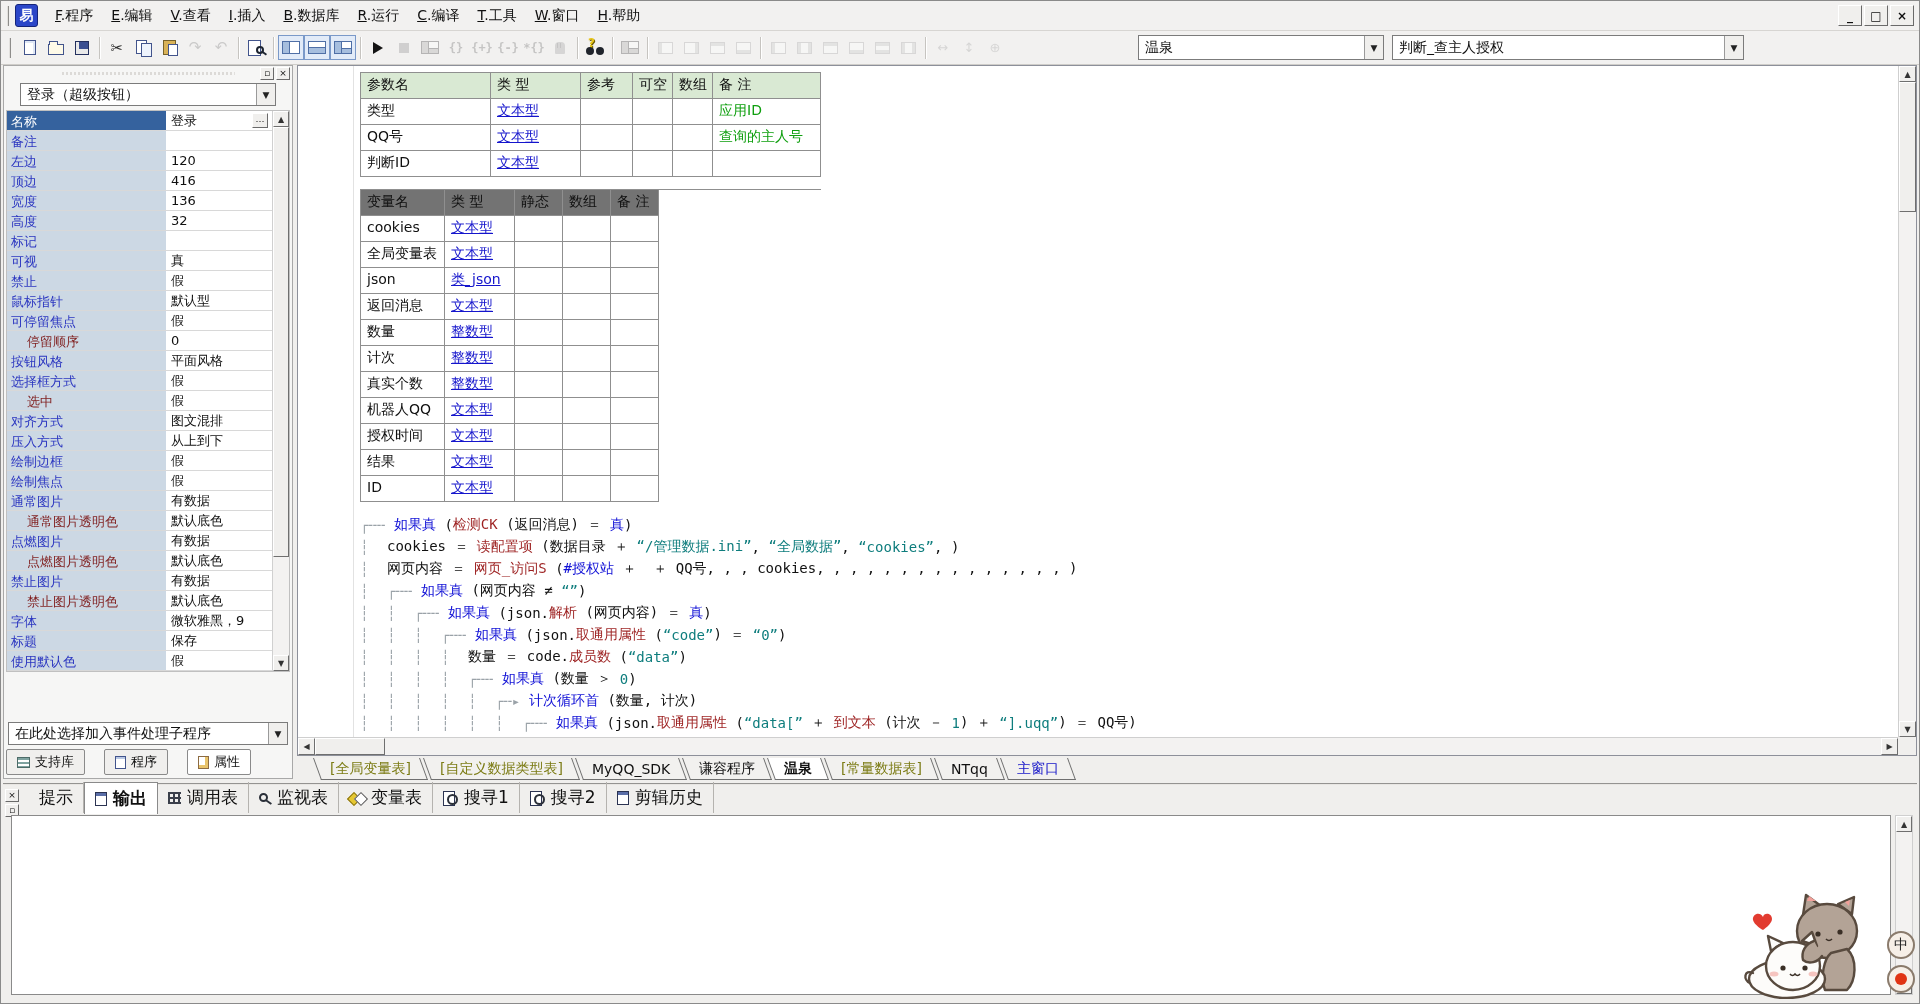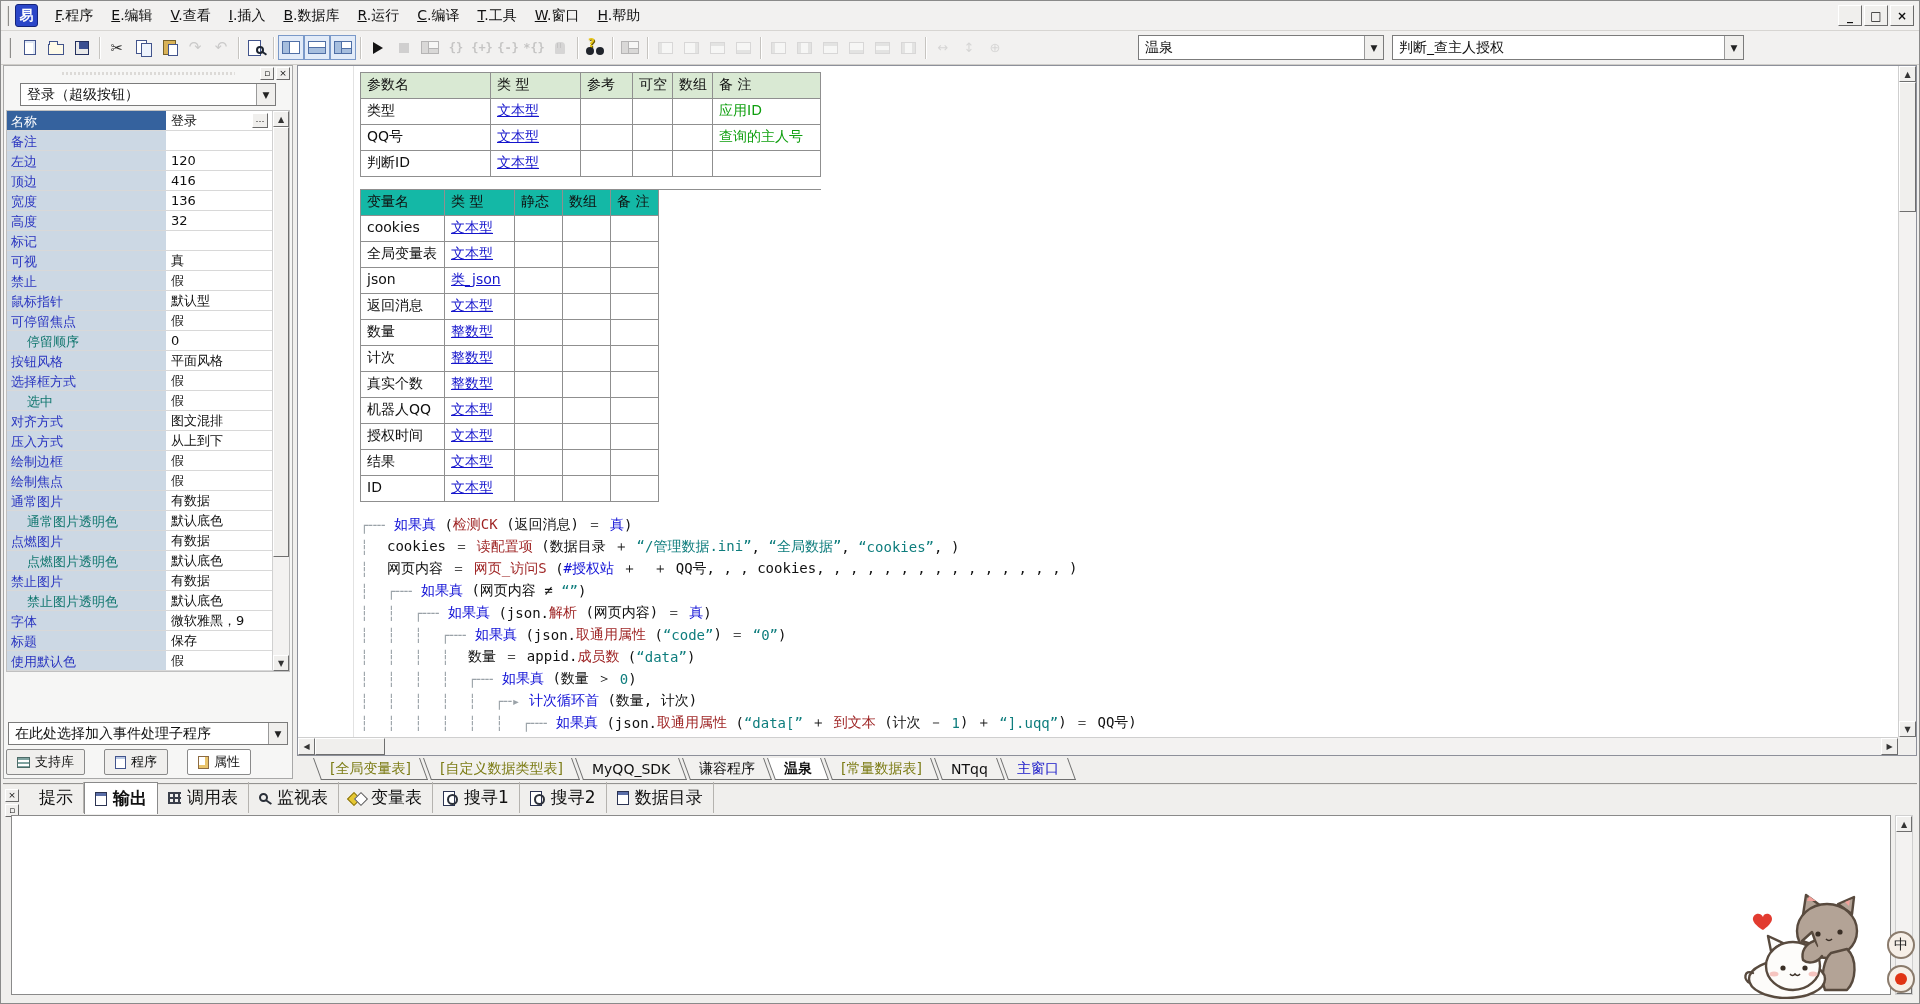--- a/index.html
+++ b/index.html
@@ -73,21 +73,21 @@
   .lp-minibar { height:15px; position:relative; background:repeating-linear-gradient(90deg,#dcdad7 0 2px,transparent 2px 4px) center/60% 3px no-repeat; }
   .lp-minibtns { position:absolute; right:2px; top:1px; display:flex; gap:2px; }
   .minibtn { width:14px; height:13px; background:#f0efed; border:1px solid; border-color:#fff #6a6a6a #6a6a6a #fff;
     font-size:9px; line-height:10px; text-align:center; }
   .lp-combo { margin:2px 16px; height:23px; }
   .lp-combo.combo { position:relative; top:0; }
   .propwrap { display:flex; margin:2px 2px 0 2px; background:#fff; border:1px solid #c0c0c0; }
   .propgrid { flex:1; }
   .prow { display:flex; height:20px; border-bottom:1px solid #d8d8d8; background:#fff; }
   .plab { width:160px; background:#ccd8e4; color:#2a35c0; padding:2px 4px; border-right:1px solid #fff; white-space:nowrap; overflow:hidden; }
-  .prow.sub .plab { padding-left:20px; color:#0f766e; }
+  .prow.sub .plab { padding-left:20px; color:#7f1d1d; }
   .prow.sel .plab { background:#35629e; color:#fff; }
   .pval { flex:1; padding:2px 4px; display:flex; align-items:center; white-space:nowrap; overflow:hidden; }
   .pell { margin-left:auto; width:16px; height:15px; background:#f0efed; border:1px solid; border-color:#fff #6a6a6a #6a6a6a #fff;
     font-size:9px; line-height:11px; text-align:center; }
   .pg-scroll { width:17px; background:#f3f2f1; border-left:1px solid #d0d0d0; display:flex; flex-direction:column; }
   .sb-btn { height:16px; background:#f0efed; border:1px solid; border-color:#fff #6f6f6f #6f6f6f #fff;
     font-size:8px; color:#333; display:flex; align-items:center; justify-content:center; flex:none; }
   .sb-thumb { background:#f0efed; border:1px solid; border-color:#fff #6f6f6f #6f6f6f #fff; }
   .lp-filler { flex:1; background:#f6f6f5; }
   .lp-event { margin:2px 4px; height:23px; }
@@ -101,21 +101,21 @@
   
   .editor { position:absolute; top:64px; left:296px; right:2px; bottom:247px; background:#fff;
     border:1px solid #8d909a; }
   .edcontent { position:absolute; left:0; top:0; right:18px; bottom:18px; overflow:hidden; background:#fff; }
   .gutter { position:absolute; left:0; top:0; bottom:0; width:56px; border-right:1px solid #e2e2e2; background:#fff; }
   .tables { position:absolute; left:62px; top:6px; }
   .gtable { border:1px solid #8f8f8f; border-width:1px 0 0 1px; margin-bottom:12px; font-size:14px; }
   .trow { display:flex; }
   .tcell { height:26px; border:1px solid #8f8f8f; border-width:0 1px 1px 0; padding:3px 6px; white-space:nowrap; overflow:hidden; background:#fff; }
   .thead-green .tcell { background:#d9e9d3; }
-  .thead-blue .tcell { background:#14b8a6; }
+  .thead-blue .tcell { background:#737373; }
   .tlink { color:#1515cc; text-decoration:underline; }
   .tnote { color:#0f9f0f; }
   .codeblock { position:absolute; left:62px; top:448px; font-family:"DejaVu Sans Mono","Liberation Mono",monospace; font-size:14px; }
   .codeline { display:flex; align-items:center; height:22px; white-space:pre; }
   .tg { display:inline-block; width:27px; color:#9aa2a8; flex:none; }
   .tc { display:inline-block; width:34px; color:#9aa2a8; flex:none; }
   .k { color:#1010d6; } .f { color:#9c1f1f; } .s { color:#0e7d7d; } .n { color:#0e7d7d; } .p { color:#101010; }
   .vscroll { position:absolute; right:0; top:0; bottom:18px; width:18px; background:#f3f2f1; border-left:1px solid #cfcfcf; display:flex; flex-direction:column; }
   .vscroll .sb-thumb { height:130px; margin:0; }
   .vfill { flex:1; }
@@ -658,21 +658,21 @@
             </div>
           </div>
       </div>
       <div class="codeblock" id="codeblock">
           <div class="codeline"><span class="tc">┌╌╌ </span><span class="k">如果真</span><span class="p"> (</span><span class="f">检测CK</span><span class="p"> (返回消息) ＝ </span><span class="k">真</span><span class="p">)</span></div>
           <div class="codeline"><span class="tg">┆</span><span class="p">cookies ＝ </span><span class="f">读配置项</span><span class="p"> (数据目录 ＋ </span><span class="s">“/管理数据.ini”</span><span class="p">, </span><span class="s">“全局数据”</span><span class="p">, </span><span class="s">“cookies”</span><span class="p">, )</span></div>
           <div class="codeline"><span class="tg">┆</span><span class="p">网页内容 ＝ </span><span class="f">网页_访问S</span><span class="p"> (</span><span class="k">#授权站</span><span class="p"> ＋ </span><span class="p"> ＋ QQ号, , , cookies, , , , , , , , , , , , , , , )</span></div>
           <div class="codeline"><span class="tg">┆</span><span class="tc">┌╌╌ </span><span class="k">如果真</span><span class="p"> (网页内容 ≠ </span><span class="s">“”</span><span class="p">)</span></div>
           <div class="codeline"><span class="tg">┆</span><span class="tg">┆</span><span class="tc">┌╌╌ </span><span class="k">如果真</span><span class="p"> (json.</span><span class="f">解析</span><span class="p"> (网页内容) ＝ </span><span class="k">真</span><span class="p">)</span></div>
           <div class="codeline"><span class="tg">┆</span><span class="tg">┆</span><span class="tg">┆</span><span class="tc">┌╌╌ </span><span class="k">如果真</span><span class="p"> (json.</span><span class="f">取通用属性</span><span class="p"> (</span><span class="s">“code”</span><span class="p">) ＝ </span><span class="s">“0”</span><span class="p">)</span></div>
-          <div class="codeline"><span class="tg">┆</span><span class="tg">┆</span><span class="tg">┆</span><span class="tg">┆</span><span class="p">数量 ＝ appid.</span><span class="f">成员数</span><span class="p"> (</span><span class="s">“data”</span><span class="p">)</span></div>
+          <div class="codeline"><span class="tg">┆</span><span class="tg">┆</span><span class="tg">┆</span><span class="tg">┆</span><span class="p">数量 ＝ code.</span><span class="f">成员数</span><span class="p"> (</span><span class="s">“data”</span><span class="p">)</span></div>
           <div class="codeline"><span class="tg">┆</span><span class="tg">┆</span><span class="tg">┆</span><span class="tg">┆</span><span class="tc">┌╌╌ </span><span class="k">如果真</span><span class="p"> (数量 ＞ </span><span class="n">0</span><span class="p">)</span></div>
           <div class="codeline"><span class="tg">┆</span><span class="tg">┆</span><span class="tg">┆</span><span class="tg">┆</span><span class="tg">┆</span><span class="tc">┌╌▸ </span><span class="k">计次循环首</span><span class="p"> (数量, 计次)</span></div>
           <div class="codeline"><span class="tg">┆</span><span class="tg">┆</span><span class="tg">┆</span><span class="tg">┆</span><span class="tg">┆</span><span class="tg">┆</span><span class="tc">┌╌╌ </span><span class="k">如果真</span><span class="p"> (json.</span><span class="f">取通用属性</span><span class="p"> (</span><span class="s">“data[”</span><span class="p"> ＋ </span><span class="f">到文本</span><span class="p"> (计次 － </span><span class="n">1</span><span class="p">) ＋ </span><span class="s">“].uqq”</span><span class="p">) ＝ QQ号)</span></div>
           <div class="codeline"><span class="p">真实个数 ＝ 真实个数 ＋ </span></div>
         </div>
     </div>
     <div class="vscroll">
       <div class="sb-btn">▲</div>
       <div class="sb-thumb"></div>
       <div class="vfill"></div>
@@ -743,21 +743,21 @@
         <div class="btab">
           <span class="oi-searchdoc"></span>
           <span>搜寻1</span>
         </div>
         <div class="btab">
           <span class="oi-searchdoc"></span>
           <span>搜寻2</span>
         </div>
         <div class="btab">
           <span class="oi-doc"></span>
-          <span>数据目录</span>
+          <span>剪辑历史</span>
         </div>
       </div>
     <div class="bp-content"></div>
     <div class="bp-scroll">
       <div class="sb-btn">▲</div>
       <div class="bp-fill"></div>
       <div class="sb-btn">▼</div>
     </div>
 
     <svg class="cat" viewBox="0 0 132 112">

